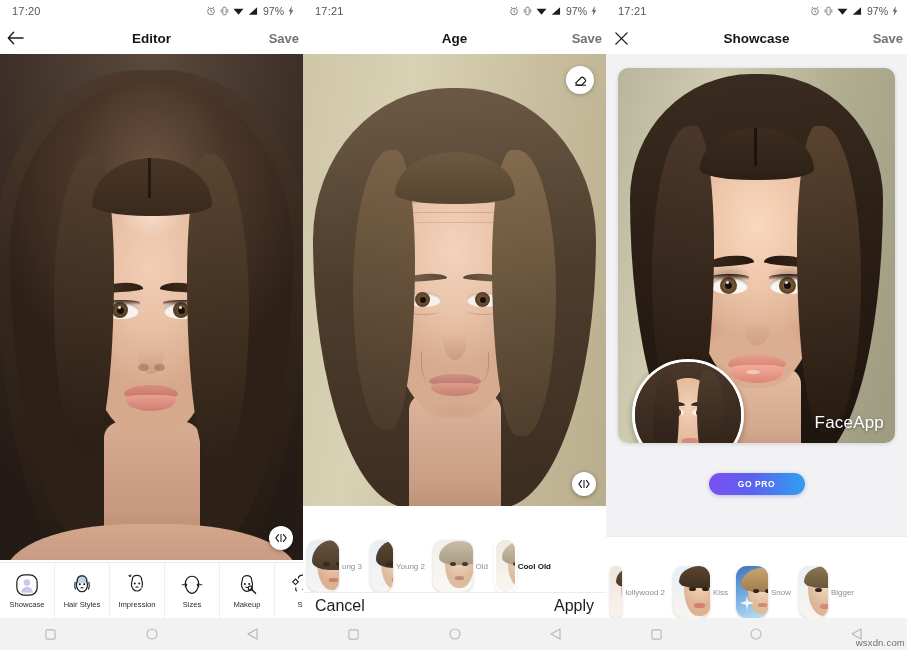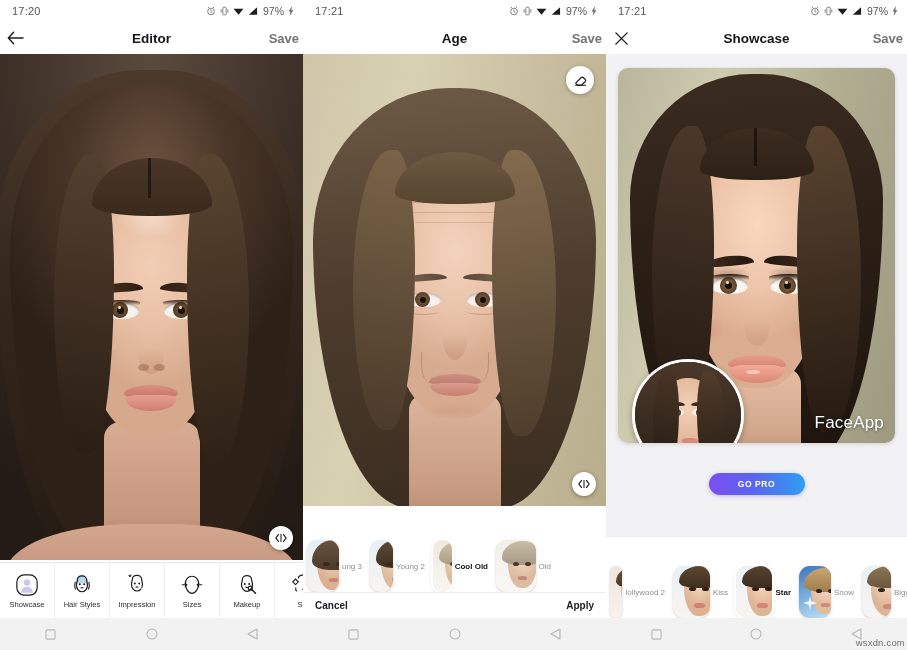--- a/index.html
+++ b/index.html
@@ -111,21 +111,21 @@
   .fthumb.sel { box-shadow:0 0 0 2px #fff, 0 1px 4px rgba(0,0,0,.3); }
   .flbl { font-size:8px; color:#8e8e93; white-space:nowrap; }
   .flbl.sel { color:#121418; font-weight:700; }
 
   
   .capply {
     position:absolute; bottom:32px; left:0; right:0; height:26px; background:#fff;
     display:flex; align-items:center; justify-content:space-between;
     padding:0 12px; border-top:1px solid #ececef;
   }
-  .capply span { font-size:10px; color:#1b1d21; cursor:pointer;font-weight:bold; }
+  .capply span { font-size:16px; color:#1b1d21; cursor:pointer; }
 
   
   .show-body { position:relative; height:532px; background:#f2f2f4; padding:14px 12px 0; }
   .show-card {
     position:relative; width:100%; height:375px; border-radius:10px; overflow:hidden;
     box-shadow:0 1px 4px rgba(0,0,0,.14);
   }
   .wm {
     position:absolute; right:11px; bottom:10px; color:#fff; font-size:17px;
     font-weight:500; text-shadow:0 1px 3px rgba(0,0,0,.45); letter-spacing:.2px;
@@ -450,40 +450,40 @@
           <div style="position:absolute;inset:0;background:linear-gradient(180deg,#e8eff5 0%,#f7f5f3 100%);"></div>
           <div style="position:absolute;left:11px;top:6px;width:30px;height:43px;border-radius:46% 46% 44% 44%/38% 38% 62% 62%;background:radial-gradient(55% 44% at 50% 34%,#f5d9c1,#debb9c);"></div>
           <div style="position:absolute;left:6px;top:0;width:40px;height:28px;border-radius:50% 50% 40% 40%/70% 70% 30% 30%;background:linear-gradient(180deg,#5e4834,#413223);"></div>
           <div style="position:absolute;left:16px;top:22px;width:7px;height:4px;border-radius:50%;background:#3b2a1b;"></div>
           <div style="position:absolute;left:29px;top:22px;width:7px;height:4px;border-radius:50%;background:#3b2a1b;"></div>
           <div style="position:absolute;left:22px;top:37px;width:9px;height:5px;border-radius:40%;background:#cb8472;"></div>
         </div>
         <div class="flbl">Young 2</div>
       </div>
       <div class="fitem">
+        <div class="fthumb">
+          <div style="position:absolute;inset:0;background:linear-gradient(180deg,#f2efe9 0%,#faf8f5 100%);"></div>
+          <div style="position:absolute;left:12px;top:8px;width:29px;height:40px;border-radius:46% 46% 44% 44%/38% 38% 62% 62%;background:radial-gradient(55% 44% at 50% 34%,#f0d6c0,#dcbb9e);"></div>
+          <div style="position:absolute;left:6px;top:1px;width:41px;height:24px;border-radius:50% 50% 40% 40%/70% 70% 30% 30%;background:linear-gradient(180deg,#c9bda8,#a89a84);"></div>
+          <div style="position:absolute;left:17px;top:22px;width:6px;height:4px;border-radius:50%;background:#4a382a;"></div>
+          <div style="position:absolute;left:29px;top:22px;width:6px;height:4px;border-radius:50%;background:#4a382a;"></div>
+          <div style="position:absolute;left:22px;top:36px;width:9px;height:4px;border-radius:40%;background:#c08a79;"></div>
+        </div>
+        <div class="flbl">Old</div>
+      </div>
+      <div class="fitem">
         <div class="fthumb sel">
           <div style="position:absolute;inset:0;background:linear-gradient(180deg,#efe9df 0%,#f9f6f2 100%);"></div>
           <div style="position:absolute;left:12px;top:8px;width:29px;height:40px;border-radius:46% 46% 44% 44%/38% 38% 62% 62%;background:radial-gradient(55% 44% at 50% 34%,#f2d8c2,#ddbd9f);"></div>
           <div style="position:absolute;left:6px;top:1px;width:41px;height:24px;border-radius:50% 50% 40% 40%/70% 70% 30% 30%;background:linear-gradient(180deg,#cfc3ad,#ab9d86);"></div>
           <div style="position:absolute;left:17px;top:22px;width:6px;height:4px;border-radius:50%;background:#4a382a;"></div>
           <div style="position:absolute;left:29px;top:22px;width:6px;height:4px;border-radius:50%;background:#4a382a;"></div>
           <div style="position:absolute;left:22px;top:36px;width:9px;height:4px;border-radius:40%;background:#c48d7b;"></div>
         </div>
         <div class="flbl sel">Cool Old</div>
-      </div>
-      <div class="fitem">
-        <div class="fthumb">
-          <div style="position:absolute;inset:0;background:linear-gradient(180deg,#f2efe9 0%,#faf8f5 100%);"></div>
-          <div style="position:absolute;left:12px;top:8px;width:29px;height:40px;border-radius:46% 46% 44% 44%/38% 38% 62% 62%;background:radial-gradient(55% 44% at 50% 34%,#f0d6c0,#dcbb9e);"></div>
-          <div style="position:absolute;left:6px;top:1px;width:41px;height:24px;border-radius:50% 50% 40% 40%/70% 70% 30% 30%;background:linear-gradient(180deg,#c9bda8,#a89a84);"></div>
-          <div style="position:absolute;left:17px;top:22px;width:6px;height:4px;border-radius:50%;background:#4a382a;"></div>
-          <div style="position:absolute;left:29px;top:22px;width:6px;height:4px;border-radius:50%;background:#4a382a;"></div>
-          <div style="position:absolute;left:22px;top:36px;width:9px;height:4px;border-radius:40%;background:#c08a79;"></div>
-        </div>
-        <div class="flbl">Old</div>
       </div>
     </div>
 
     <div class="capply">
       <span>Cancel</span>
       <span>Apply</span>
     </div>
 
     <div class="navbar">
       <div class="nb">
@@ -623,31 +623,20 @@
           <div style="position:absolute;inset:0;background:linear-gradient(180deg,#e7f0f6 0%,#f8f4f0 100%);"></div>
           <div style="position:absolute;left:11px;top:5px;width:31px;height:45px;border-radius:46% 46% 44% 44%/38% 38% 62% 62%;background:radial-gradient(55% 44% at 50% 34%,#f4d4ba,#ddb393);"></div>
           <div style="position:absolute;left:6px;top:0;width:41px;height:22px;border-radius:50% 50% 40% 40%/70% 70% 30% 30%;background:linear-gradient(180deg,#5d4630,#3e2e1f);"></div>
           <div style="position:absolute;left:16px;top:21px;width:7px;height:4px;border-radius:50%;background:#2f2013;"></div>
           <div style="position:absolute;left:29px;top:21px;width:7px;height:4px;border-radius:50%;background:#2f2013;"></div>
           <div style="position:absolute;left:21px;top:37px;width:11px;height:5px;border-radius:40%;background:#d3806f;"></div>
         </div>
         <div class="flbl">Kiss</div>
       </div>
       <div class="fitem">
-        <div class="fthumb sel">
-          <div style="position:absolute;inset:0;background:linear-gradient(180deg,#eaf1f7 0%,#f9f5f1 100%);"></div>
-          <div style="position:absolute;left:11px;top:5px;width:31px;height:45px;border-radius:46% 46% 44% 44%/38% 38% 62% 62%;background:radial-gradient(55% 44% at 50% 34%,#f5d6bd,#dfb695);"></div>
-          <div style="position:absolute;left:6px;top:0;width:41px;height:22px;border-radius:50% 50% 40% 40%/70% 70% 30% 30%;background:linear-gradient(180deg,#584330,#3a2b1d);"></div>
-          <div style="position:absolute;left:16px;top:21px;width:7px;height:4px;border-radius:50%;background:#2b1d11;"></div>
-          <div style="position:absolute;left:29px;top:21px;width:7px;height:4px;border-radius:50%;background:#2b1d11;"></div>
-          <div style="position:absolute;left:21px;top:37px;width:11px;height:5px;border-radius:40%;background:#d68574;"></div>
-        </div>
-        <div class="flbl sel">Star</div>
-      </div>
-      <div class="fitem">
         <div class="fthumb">
           <div style="position:absolute;inset:0;background:linear-gradient(160deg,#3f74b8 0%,#6fa8dd 45%,#bfe0f5 100%);"></div>
           <div style="position:absolute;left:12px;top:8px;width:29px;height:40px;border-radius:46% 46% 44% 44%/38% 38% 62% 62%;background:radial-gradient(55% 44% at 50% 34%,#f6dcc4,#e0bb9c);"></div>
           <div style="position:absolute;left:5px;top:2px;width:43px;height:24px;border-radius:50% 50% 40% 40%/70% 70% 30% 30%;background:linear-gradient(180deg,#c9a46f,#9d7c4e);"></div>
           <div style="position:absolute;left:17px;top:23px;width:6px;height:4px;border-radius:50%;background:#32231a;"></div>
           <div style="position:absolute;left:29px;top:23px;width:6px;height:4px;border-radius:50%;background:#32231a;"></div>
           <div style="position:absolute;left:22px;top:37px;width:9px;height:4px;border-radius:40%;background:#d08a78;"></div>
           <div style="position:absolute;left:4px;top:30px;width:14px;height:14px;background:#fff;clip-path:polygon(50% 0,58% 38%,100% 50%,58% 62%,50% 100%,42% 62%,0 50%,42% 38%);opacity:.9;"></div>
           <div style="position:absolute;left:38px;top:6px;width:8px;height:8px;background:#fff;clip-path:polygon(50% 0,58% 38%,100% 50%,58% 62%,50% 100%,42% 62%,0 50%,42% 38%);opacity:.75;"></div>
         </div>

